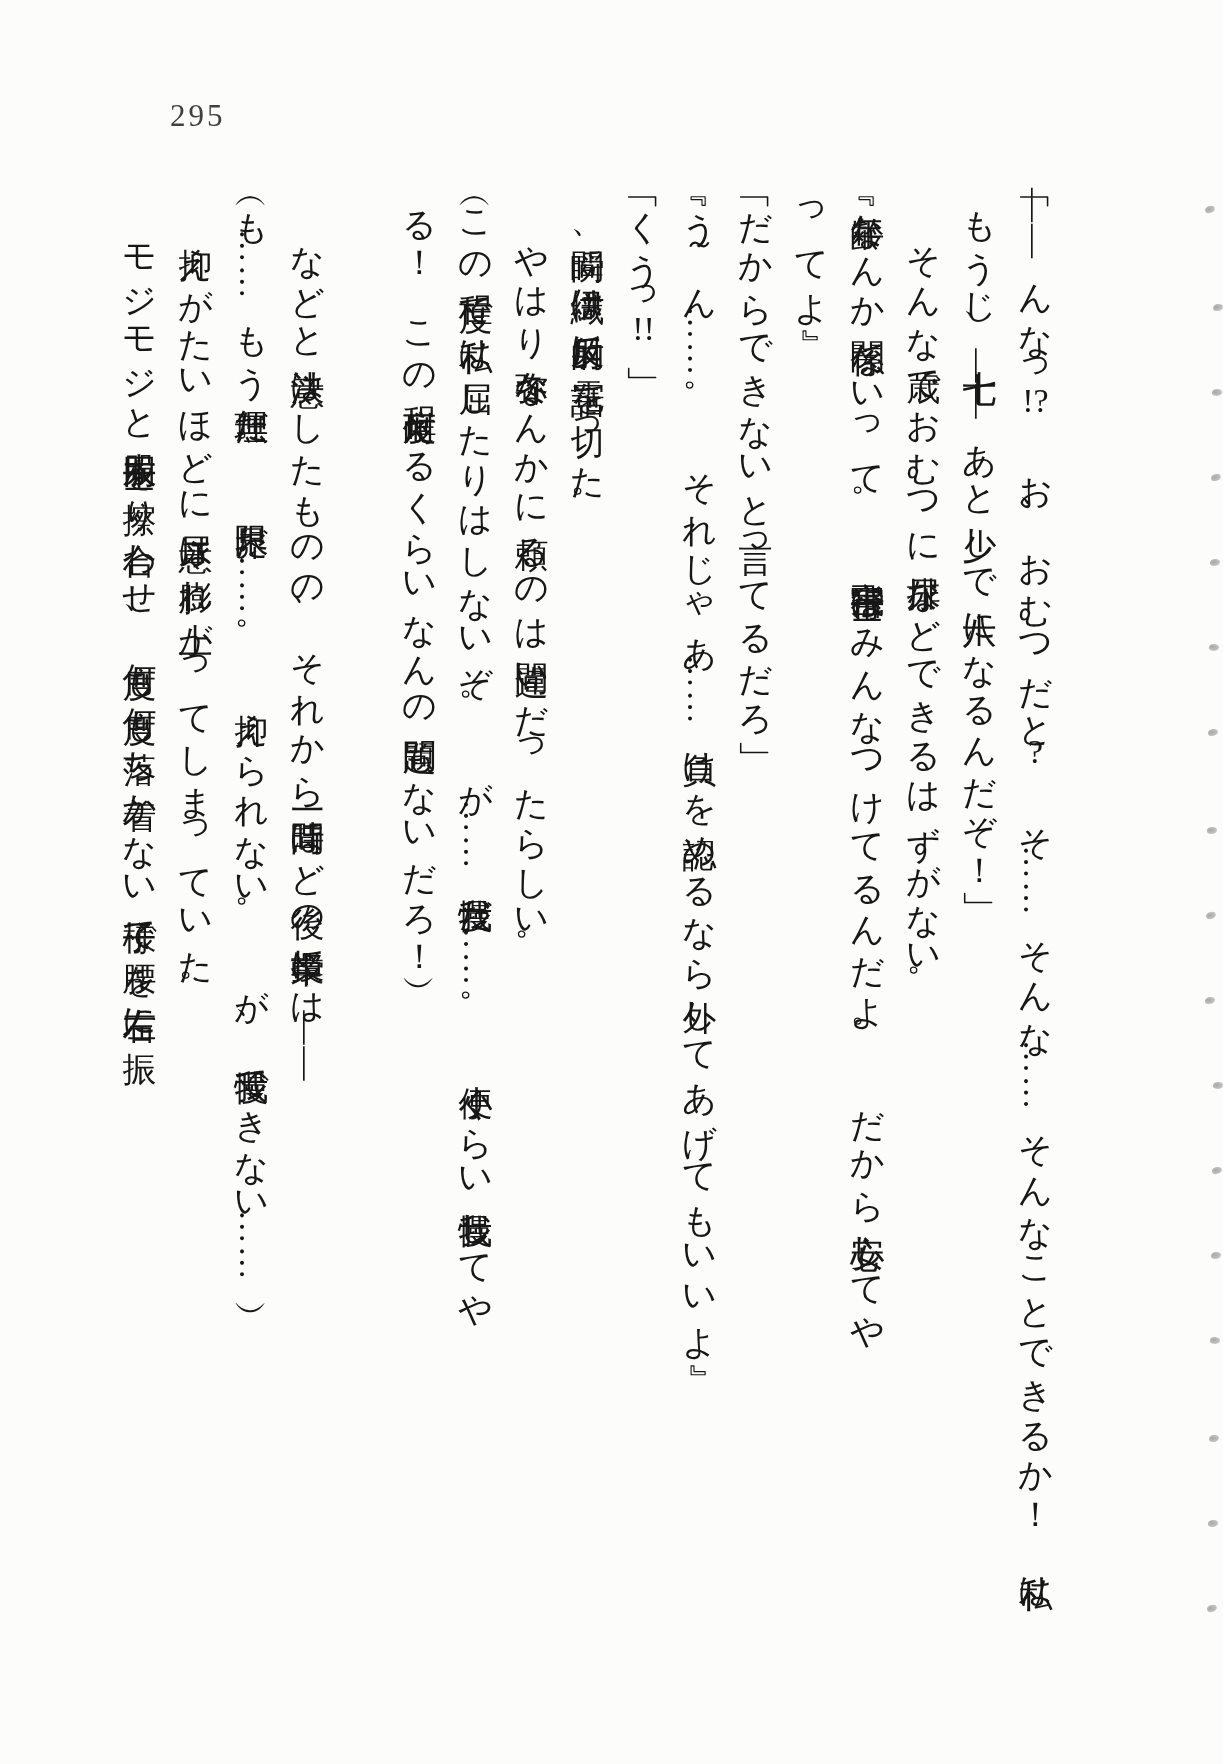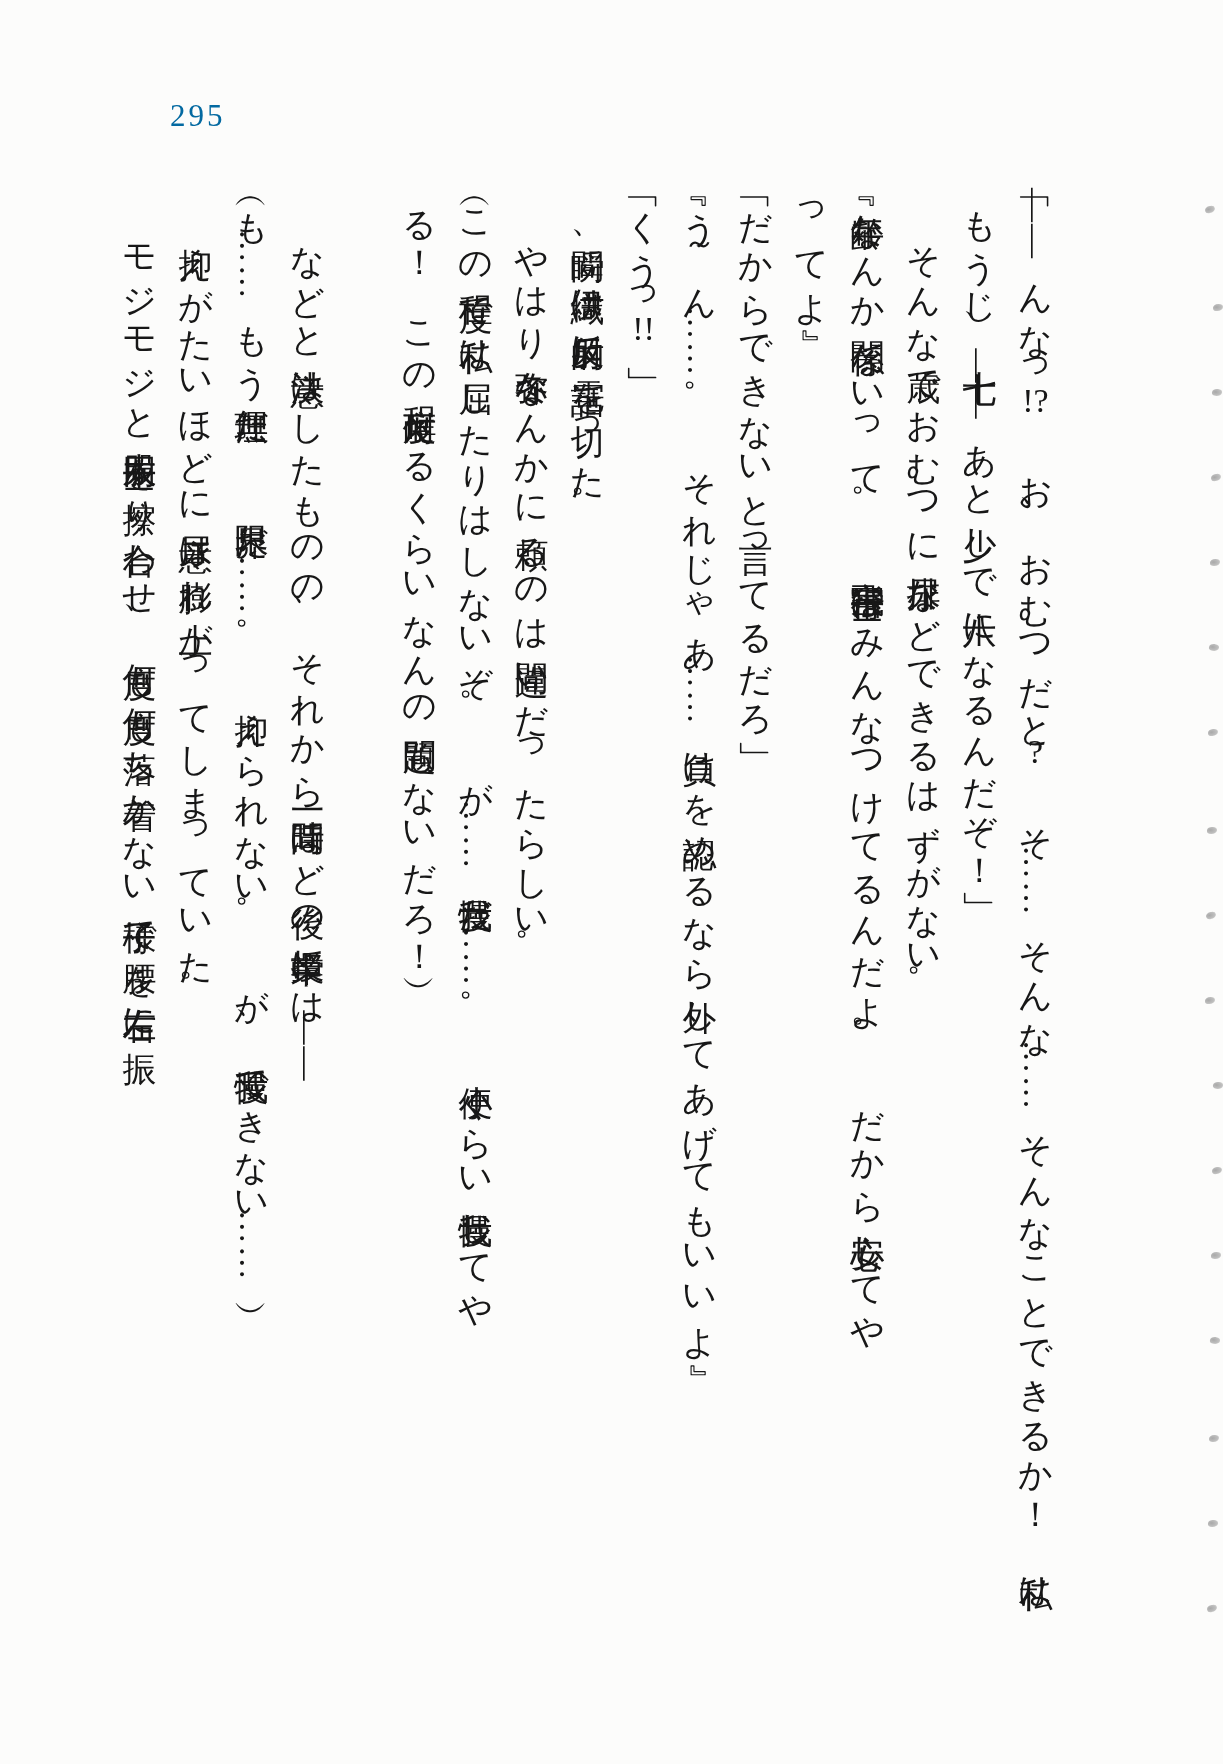--- a/index.html
+++ b/index.html
@@ -14,21 +14,21 @@
     background: #fcfcfb;
     overflow: hidden;
     font-family: "Liberation Serif", "DejaVu Serif", serif;
   }
   .page-number {
     position: absolute;
     left: 170px;
     top: 98px;
     font-size: 31px;
     letter-spacing: 3px;
-    color: #0369a1;
+    color: #404040;
     font-family: "Liberation Serif", "DejaVu Serif", serif;
   }
   .text-area {
     position: absolute;
     top: 186px;
     right: 160px;
     height: 1424px;
     writing-mode: vertical-rl;
     text-orientation: mixed;
     color: #171717;

